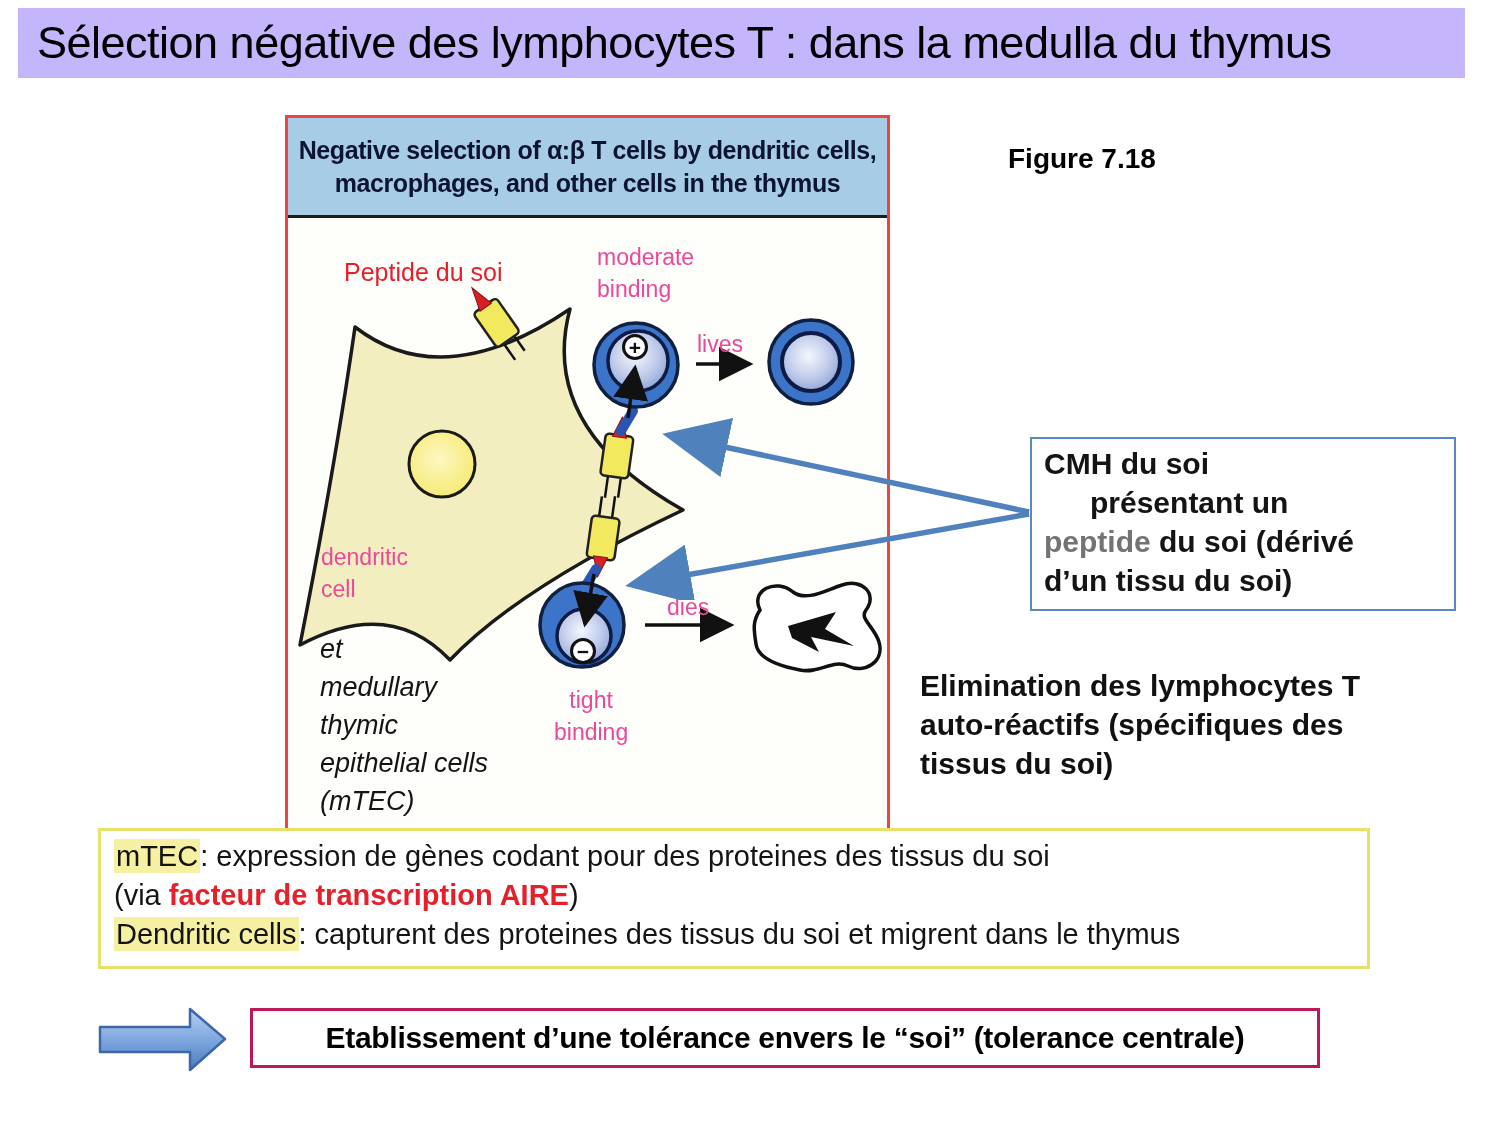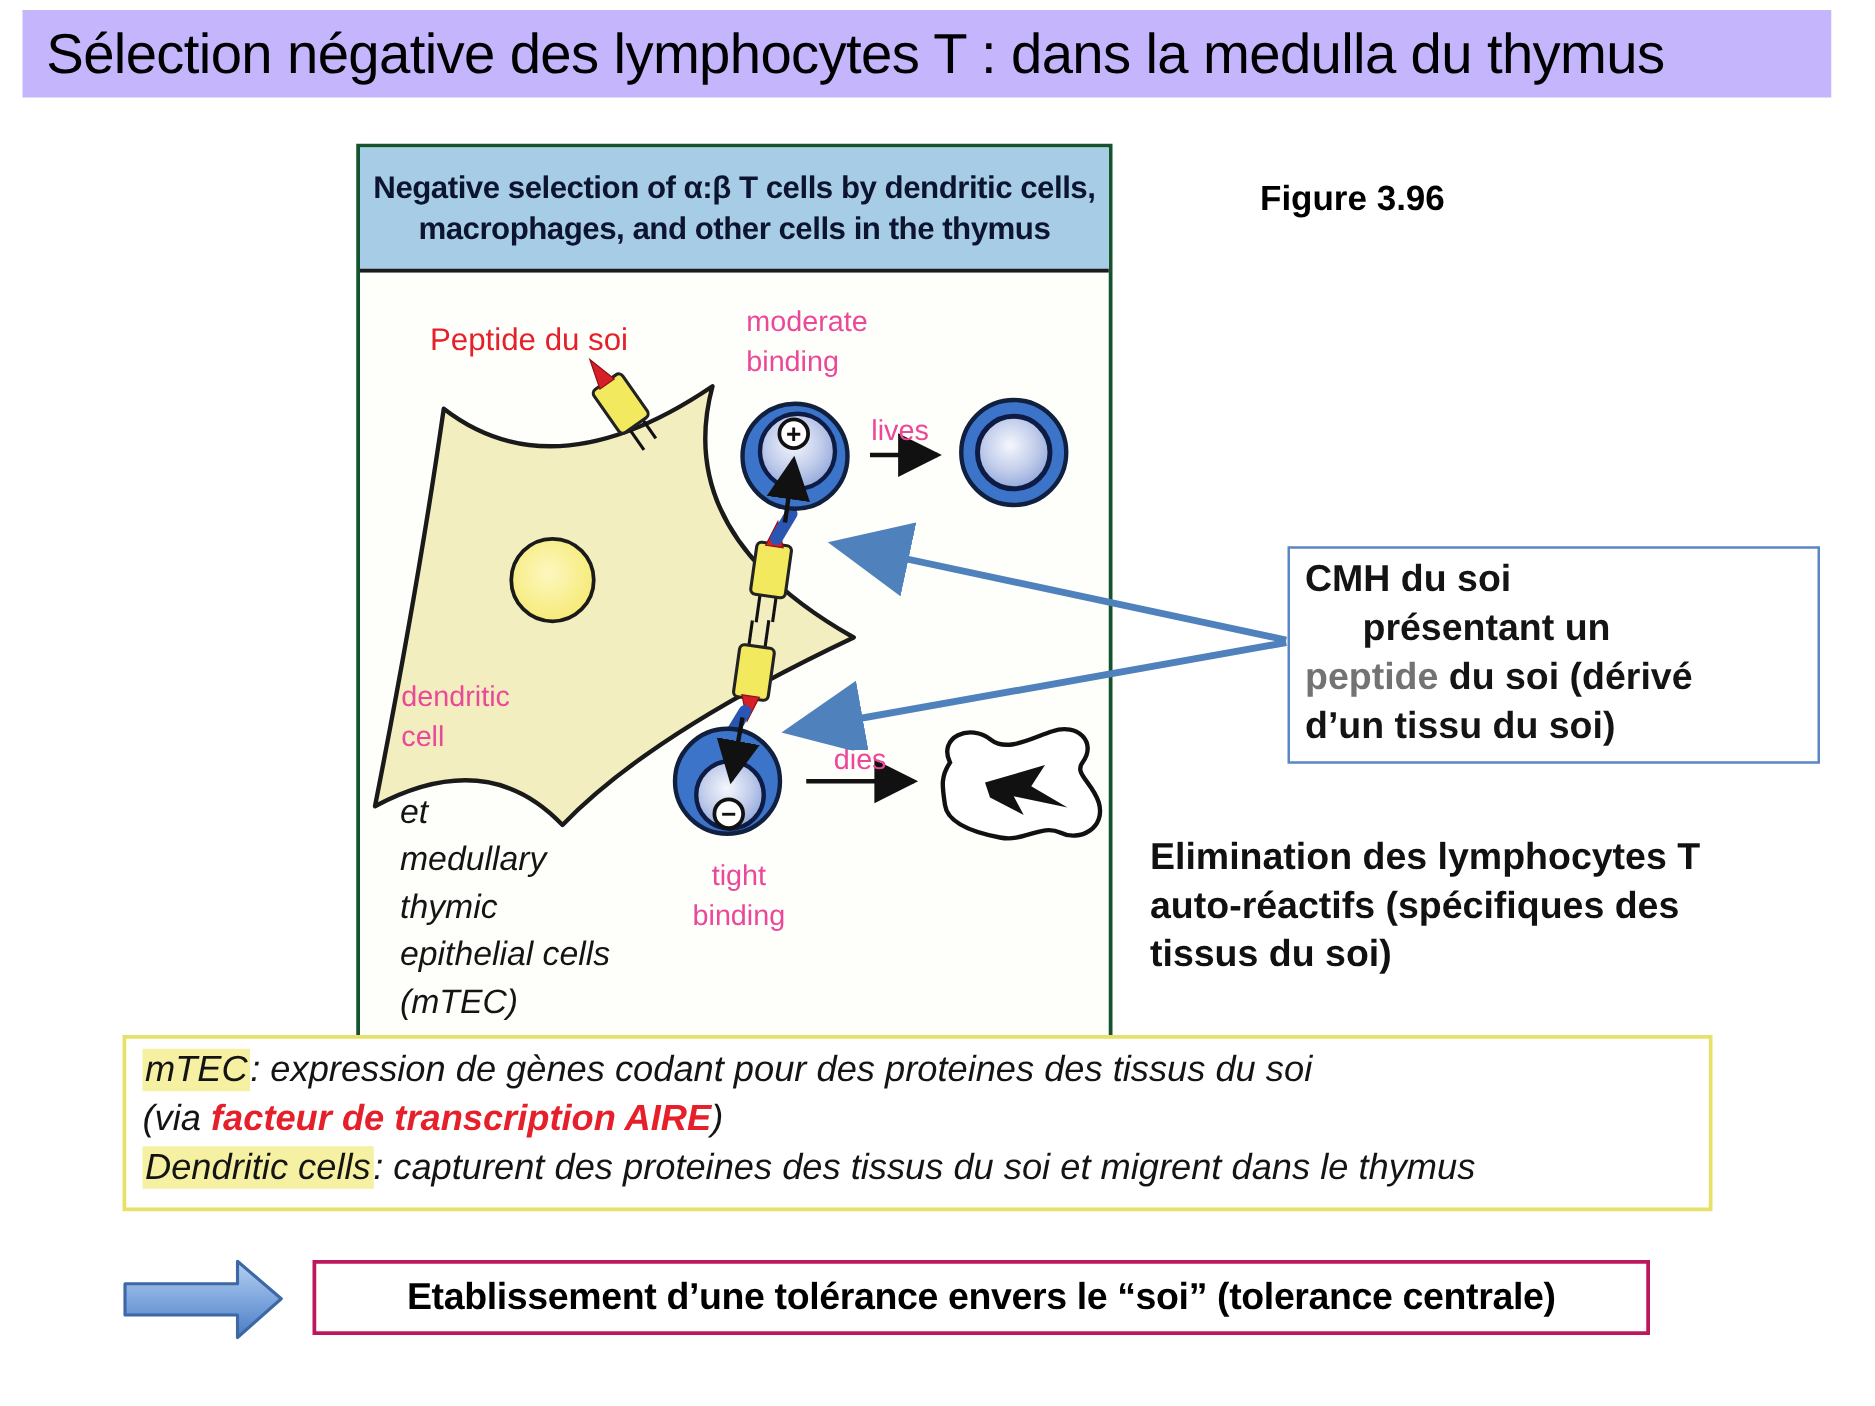--- a/index.html
+++ b/index.html
@@ -13,21 +13,21 @@
   
   .title-bar{
     left:18px;top:8px;width:1447px;height:70px;background:#c4b5fd;
     display:flex;align-items:center;padding-left:19px;box-sizing:border-box;
     font-size:45px;letter-spacing:-0.5px;color:#000;
   }
 
   
   .figure-frame{
     left:285px;top:115px;width:605px;height:771px;box-sizing:border-box;
-    border:3px solid #14532d;background:#fefefb;
+    border:3px solid #ef4444;background:#fefefb;
   }
   .figure-header{
     width:100%;height:100px;box-sizing:border-box;background:#a6cce6;
     border-bottom:3px solid #1c1c1c;display:flex;align-items:center;justify-content:center;
     font-weight:bold;font-size:25px;line-height:33px;text-align:center;
     color:#0d1430;letter-spacing:-0.4px;
   }
   .figure-svg{position:absolute;left:0;top:100px;}
 
   
@@ -49,21 +49,21 @@
     font-size:30px;font-weight:bold;line-height:39px;color:#141414;
   }
   .cmh-indent{padding-left:46px;}
   .red-text{color:#737373;}
 
   .elimination{left:920px;top:666px;font-size:30px;font-weight:bold;line-height:39px;color:#111;}
 
   .info-box{
     left:98px;top:828px;width:1272px;height:141px;box-sizing:border-box;
     border:3px solid #e8e169;background:#fff;padding:6px 13px;
-    font-size:29px;line-height:39px;color:#141414;font-style:italic;
+    font-size:29px;line-height:39px;color:#141414;
   }
   .hl{background:#f6f1a2;padding:1px 2px;}
   .aire{color:#e5202a;font-weight:bold;}
 
   .conclusion-box{
     left:250px;top:1008px;width:1070px;height:60px;box-sizing:border-box;
     border:3px solid #be185d;background:#fff;display:flex;align-items:center;justify-content:center;
     font-size:30px;font-weight:bold;color:#000;letter-spacing:-0.3px;
   }
   svg{display:block;}
@@ -155,21 +155,21 @@
 binding</div>
 <div class="abs fig-label" style="left:697px;top:328px;">lives</div>
 <div class="abs fig-label preline" style="left:321px;top:541px;">dendritic
 cell</div>
 <div class="abs fig-label" style="left:667px;top:591px;">dies</div>
 <div class="abs fig-label preline" style="left:554px;top:684px;text-align:center;">tight
 binding</div>
 <div class="abs sign-circle" style="left:622px;top:334px;">+</div>
 <div class="abs sign-circle" style="left:570px;top:638px;">−</div>
 
-<div class="abs figure-caption">Figure 3.96</div>
+<div class="abs figure-caption">Figure 7.18</div>
 
 <div class="abs mtec-note preline">et
 medullary
 thymic
 epithelial cells
 (mTEC)</div>
 
 <svg class="abs" style="left:605px;top:415px;pointer-events:none;" width="440" height="185" viewBox="0 0 440 185">
   <defs>
     <marker id="blueArrow" markerWidth="13" markerHeight="11" refX="10" refY="5.5" orient="auto">

